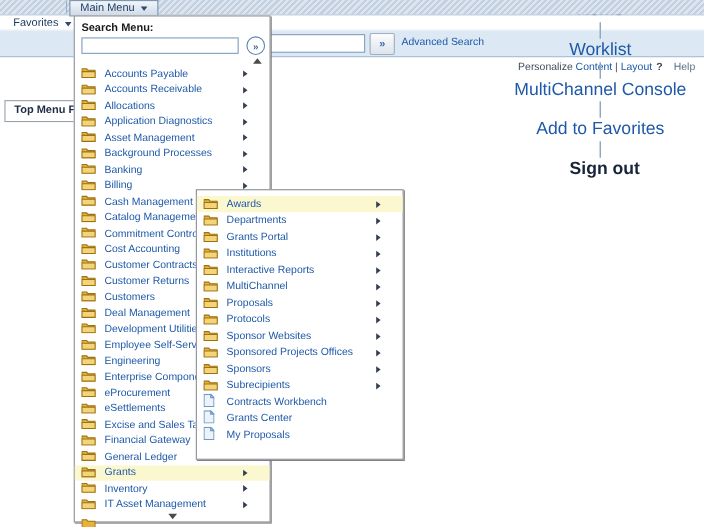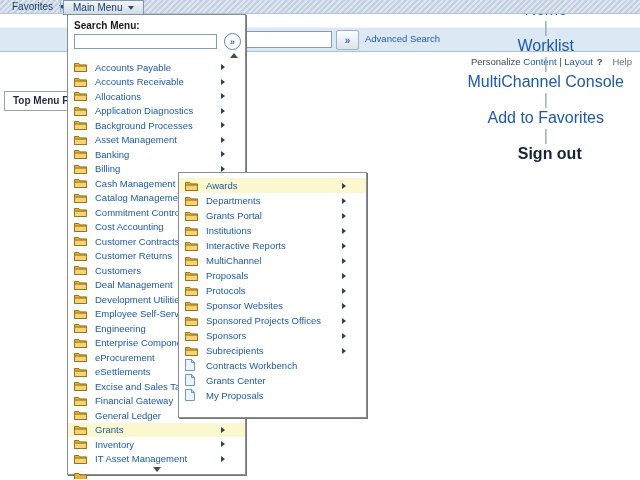--- a/index.html
+++ b/index.html
@@ -8,21 +8,21 @@
     background:#ffffff;font-family:"Liberation Sans",sans-serif;
     -webkit-font-smoothing:antialiased;
   }
   
   .topbar{
     position:absolute;left:0;top:0;width:640px;height:13px;
     background:repeating-linear-gradient(135deg,#dde6f0 0px,#dde6f0 2px,#c2d0e0 2px,#c2d0e0 4px);
     border-bottom:1px solid #b6c5d6;z-index:3;
   }
   .fav-tab{
-    position:absolute;left:0;top:0;height:13px;padding:0 12px;
+    position:absolute;left:0;top:0;height:13px;padding:15px 12px;
     display:flex;align-items:center;font-size:10px;color:#17385f;cursor:pointer;z-index:4;
   }
   .tab-divider{position:absolute;left:60px;top:1px;height:11px;width:1px;background:#9db1c6;z-index:4;}
   .mm-tab{
     position:absolute;left:63px;top:0;height:13px;padding:0 9px;
     display:flex;align-items:center;font-size:10px;color:#17385f;cursor:pointer;
     background:linear-gradient(#f2f6fa,#cfdae7);
     border:1px solid #7e96b0;z-index:4;
   }
   .caret{
@@ -215,34 +215,34 @@
       <div class="m-row">
     <span class="ic">
       <span>
         <svg width="13" height="10" viewBox="0 0 13 10">
           <path d="M0.5 9.5 L0.5 1.5 L4.8 1.5 L5.9 2.9 L12.5 2.9 L12.5 9.5 Z" fill="#e8b23a" stroke="#9c7215" stroke-width="1"></path>
           <path d="M0.5 9.5 L0.5 4.1 L12.5 4.1 L12.5 9.5 Z" fill="#f4d478" stroke="#9c7215" stroke-width="1"></path>
         </svg>
       </span>
 
     </span>
+    <span class="lbl">Asset Management</span>
+    <span class="arr"></span>
+  </div>
+      <div class="m-row">
+    <span class="ic">
+      <span>
+        <svg width="13" height="10" viewBox="0 0 13 10">
+          <path d="M0.5 9.5 L0.5 1.5 L4.8 1.5 L5.9 2.9 L12.5 2.9 L12.5 9.5 Z" fill="#e8b23a" stroke="#9c7215" stroke-width="1"></path>
+          <path d="M0.5 9.5 L0.5 4.1 L12.5 4.1 L12.5 9.5 Z" fill="#f4d478" stroke="#9c7215" stroke-width="1"></path>
+        </svg>
+      </span>
+
+    </span>
     <span class="lbl">Background Processes</span>
-    <span class="arr"></span>
-  </div>
-      <div class="m-row">
-    <span class="ic">
-      <span>
-        <svg width="13" height="10" viewBox="0 0 13 10">
-          <path d="M0.5 9.5 L0.5 1.5 L4.8 1.5 L5.9 2.9 L12.5 2.9 L12.5 9.5 Z" fill="#e8b23a" stroke="#9c7215" stroke-width="1"></path>
-          <path d="M0.5 9.5 L0.5 4.1 L12.5 4.1 L12.5 9.5 Z" fill="#f4d478" stroke="#9c7215" stroke-width="1"></path>
-        </svg>
-      </span>
-
-    </span>
-    <span class="lbl">Asset Management</span>
     <span class="arr"></span>
   </div>
       <div class="m-row">
     <span class="ic">
       <span>
         <svg width="13" height="10" viewBox="0 0 13 10">
           <path d="M0.5 9.5 L0.5 1.5 L4.8 1.5 L5.9 2.9 L12.5 2.9 L12.5 9.5 Z" fill="#e8b23a" stroke="#9c7215" stroke-width="1"></path>
           <path d="M0.5 9.5 L0.5 4.1 L12.5 4.1 L12.5 9.5 Z" fill="#f4d478" stroke="#9c7215" stroke-width="1"></path>
         </svg>
       </span>

